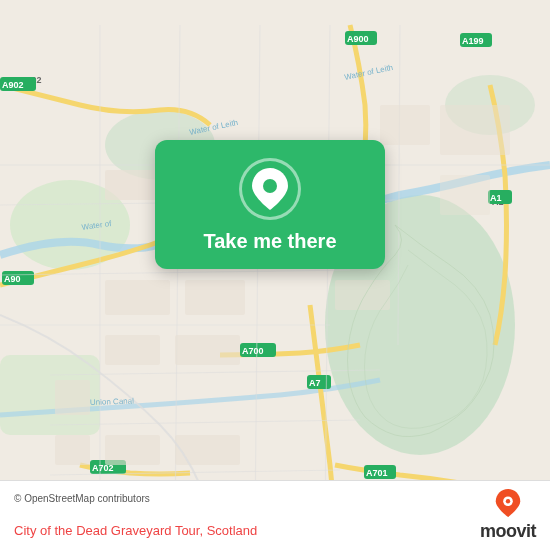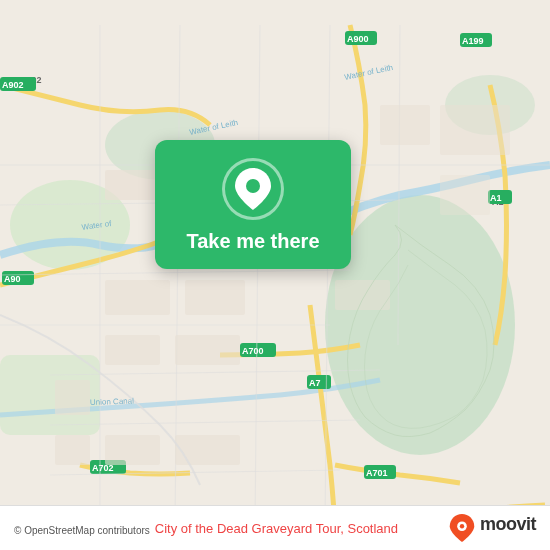--- a/index.html
+++ b/index.html
@@ -20,21 +20,21 @@
     #map-svg {
       position: absolute;
       top: 0; left: 0;
       width: 100%; height: 100%;
     }
 
     #cta-card {
       position: absolute;
       top: 140px;
       left: 155px;
-      width: 196px;
+      width: 230px;
       background: #2db86a;
       border-radius: 12px;
       display: flex;
       flex-direction: column;
       align-items: center;
       padding: 18px 20px 16px;
       box-shadow: 0 4px 16px rgba(0,0,0,0.25);
     }
 
     #location-icon-wrap {
@@ -64,40 +64,40 @@
       background: #fff;
       padding: 8px 14px 8px;
       display: flex;
       align-items: center;
       justify-content: space-between;
       border-top: 1px solid #ddd;
     }
 
     #bottom-left {
       display: flex;
-      flex-direction: row;
-      gap: 5px;
-      align-items: flex-end;
+      flex-direction: column;
+      gap: 19px;
     }
 
     #osm-credit {
       font-size: 10px;
       color: #555;
     }
 
     #place-name {
       font-size: 13px;
       color: #ef4444;
       font-weight: 500;
     }
 
     #moovit-logo {
       display: flex;
-      align-items: flex-start;
+      align-items: center;
       gap: 4px;
+      flex-direction: column;
     }
 
     #moovit-icon {
       width: 28px;
       height: 28px;
     }
 
     #moovit-text {
       font-size: 18px;
       font-weight: 700;

